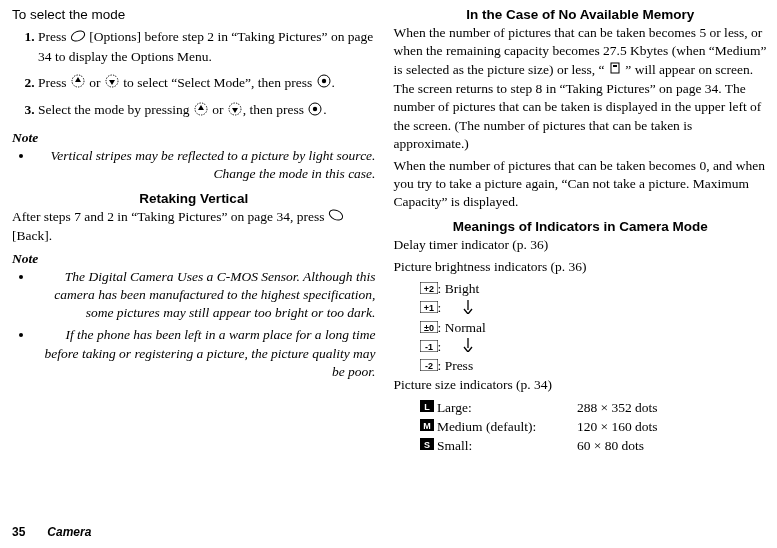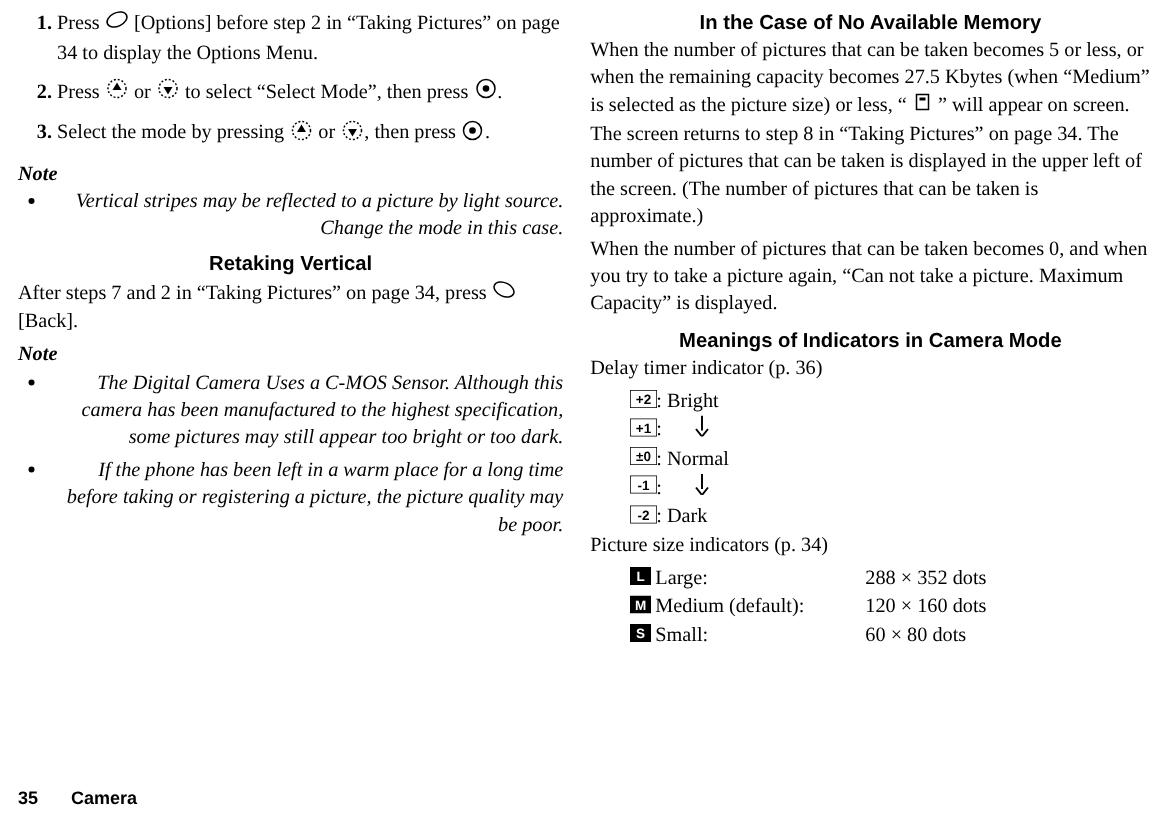--- a/index.html
+++ b/index.html
@@ -59,31 +59,32 @@
   .icon {
     display: inline-block;
     vertical-align: middle;
   }
   .footer {
     font-family: Arial, Helvetica, sans-serif;
     font-size: 12px;
     padding: 4px 0 0 12px;
   }
   .footer .pg { font-weight: bold; margin-right: 22px; text-align: right; }
-  .footer .sect { font-weight: bold; }
+  .footer .sect { font-weight: bold; font-style: italic; }
   .ind-row { margin-left: 26px; }
   .size-table { margin-left: 26px; }
   .size-table .sz-name { display: inline-block; width: 140px; }
 </style>
 </head>
 <body>
 
 <div class="page">
 
   <div class="col col-left">
+    <div class="h-select">To select the mode</div>
     <ol class="steps">
       <li>
         <span>Press </span><span class="icon"><svg width="16" height="14" viewBox="0 0 16 14">
               <ellipse cx="8" cy="7" rx="7" ry="4.5" fill="none" stroke="#000" stroke-width="1" transform="rotate(-25 8 7)"></ellipse>
             </svg></span><span> [Options] before step 2 in “Taking Pictures” on page 34 to display the Options Menu.</span>
       </li>
       <li>
         <span>Press </span><span class="icon"><svg width="16" height="14" viewBox="0 0 16 14">
               <circle cx="8" cy="7" r="6" fill="none" stroke="#000" stroke-dasharray="1.3 1.3"></circle>
               <path d="M8 3 L11 8 L5 8 Z" fill="#000"></path>
@@ -130,20 +131,21 @@
     <p class="body">
       <span>When the number of pictures that can be taken becomes 5 or less, or when the remaining capacity becomes 27.5 Kbytes (when “Medium” is selected as the picture size) or less, “ </span><span class="icon"><svg width="14" height="14" viewBox="0 0 14 14">
             <rect x="3" y="2" width="8" height="10" fill="none" stroke="#000"></rect>
             <rect x="5" y="4" width="4" height="2" fill="#000"></rect>
           </svg></span><span> ” will appear on screen. The screen returns to step 8 in “Taking Pictures” on page 34. The number of pictures that can be taken is displayed in the upper left of the screen. (The number of pictures that can be taken is approximate.)</span>
     </p>
     <p class="body">When the number of pictures that can be taken becomes 0, and when you try to take a picture again, “Can not take a picture. Maximum Capacity” is displayed.</p>
 
     <div class="sub-h">Meanings of Indicators in Camera Mode</div>
     <p class="body">Delay timer indicator (p. 36)</p>
+    <p class="body">Picture brightness indicators (p. 36)</p>
     <div>
       <div class="ind-row"><span class="icon"><svg width="18" height="12" viewBox="0 0 18 12">
               <rect x="0" y="0" width="18" height="12" fill="#fff" stroke="#000"></rect>
               <text x="9" y="9.5" font-family="Arial" font-size="9" font-weight="bold" text-anchor="middle">+2</text>
             </svg></span><span>: Bright</span></div>
       <div class="ind-row"><span class="icon"><svg width="18" height="12" viewBox="0 0 18 12">
               <rect x="0" y="0" width="18" height="12" fill="#fff" stroke="#000"></rect>
               <text x="9" y="9.5" font-family="Arial" font-size="9" font-weight="bold" text-anchor="middle">+1</text>
             </svg></span><span>:</span> <span class="icon" style="margin-left:18px"><svg width="10" height="14" viewBox="0 0 10 14">
               <line x1="5" y1="0" x2="5" y2="10" stroke="#000" stroke-width="1.3"></line>
@@ -156,21 +158,21 @@
       <div class="ind-row"><span class="icon"><svg width="18" height="12" viewBox="0 0 18 12">
               <rect x="0" y="0" width="18" height="12" fill="#fff" stroke="#000"></rect>
               <text x="9" y="9.5" font-family="Arial" font-size="9" font-weight="bold" text-anchor="middle">-1</text>
             </svg></span><span>:</span> <span class="icon" style="margin-left:18px"><svg width="10" height="14" viewBox="0 0 10 14">
               <line x1="5" y1="0" x2="5" y2="10" stroke="#000" stroke-width="1.3"></line>
               <path d="M1 9 L5 14 L9 9" fill="none" stroke="#000" stroke-width="1.3"></path>
             </svg></span></div>
       <div class="ind-row"><span class="icon"><svg width="18" height="12" viewBox="0 0 18 12">
               <rect x="0" y="0" width="18" height="12" fill="#fff" stroke="#000"></rect>
               <text x="9" y="9.5" font-family="Arial" font-size="9" font-weight="bold" text-anchor="middle">-2</text>
-            </svg></span><span>: Dark</span></div>
+            </svg></span><span>: Press</span></div>
     </div>
     <p class="body">Picture size indicators (p. 34)</p>
     <div class="size-table">
       <div><span class="icon"><svg width="14" height="12" viewBox="0 0 14 12">
               <rect x="0" y="0" width="14" height="12" fill="#000"></rect>
               <text x="7" y="9.5" font-family="Arial" font-size="9" font-weight="bold" fill="#fff" text-anchor="middle">L</text>
             </svg></span> <span class="sz-name">Large:</span><span>288 × 352 dots</span></div>
       <div><span class="icon"><svg width="14" height="12" viewBox="0 0 14 12">
               <rect x="0" y="0" width="14" height="12" fill="#000"></rect>
               <text x="7" y="9.5" font-family="Arial" font-size="9" font-weight="bold" fill="#fff" text-anchor="middle">M</text>

